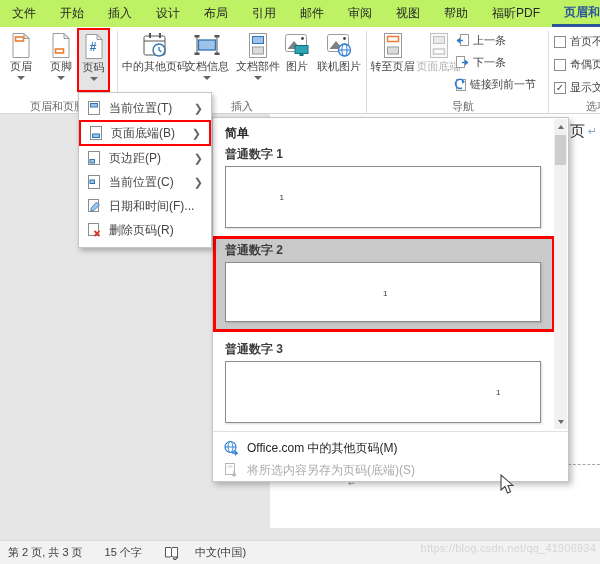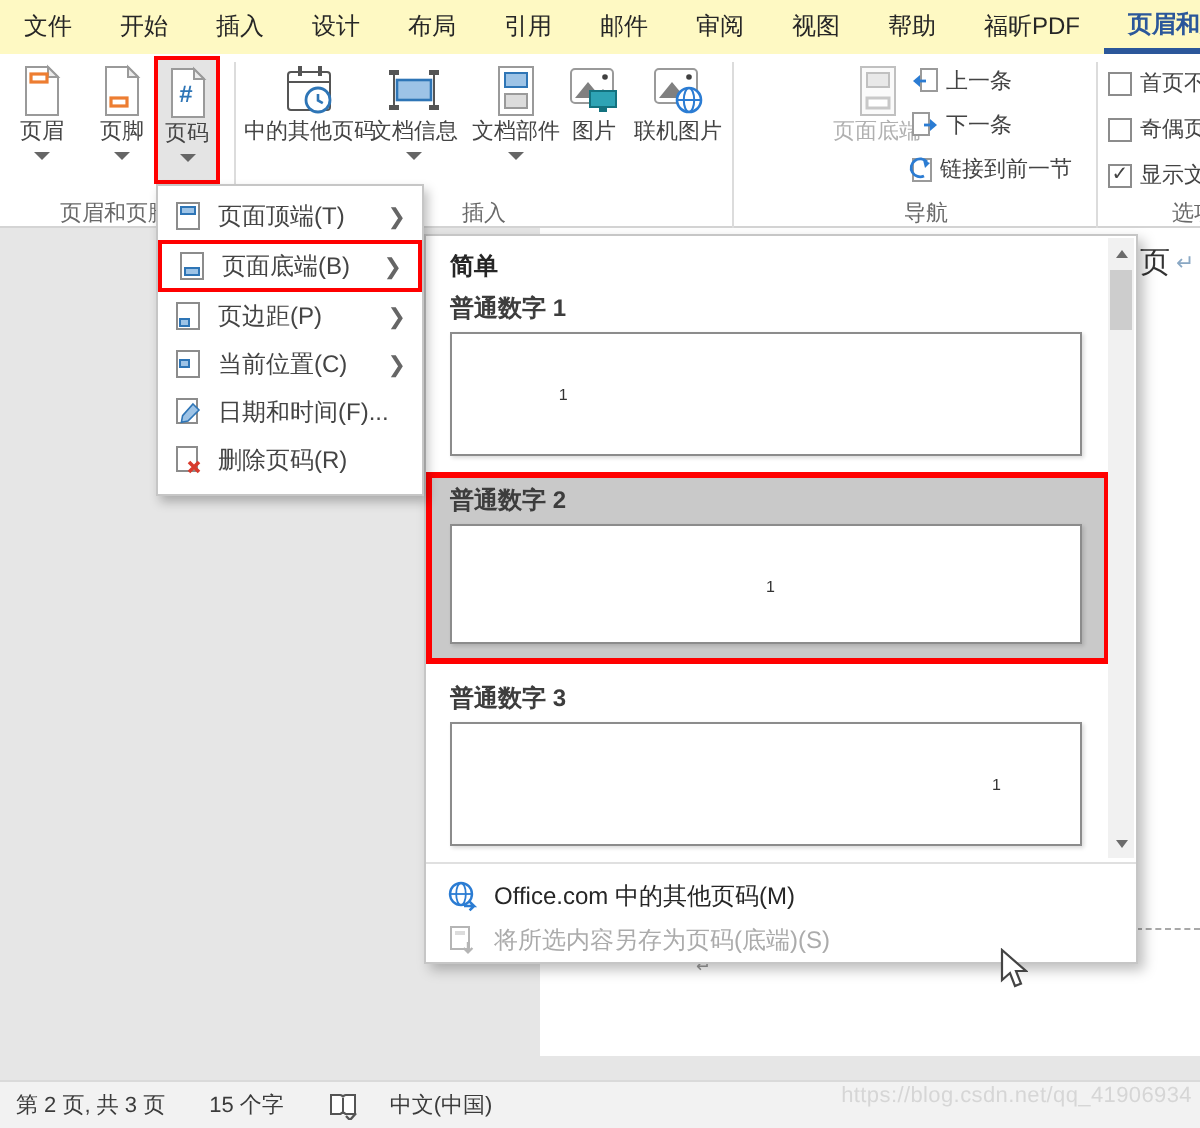--- a/index.html
+++ b/index.html
@@ -1,21 +1,21 @@
 <!DOCTYPE html>
 <html><head>
 <meta charset="utf-8">
 <style>
   * { margin:0; padding:0; box-sizing:border-box; }
   html,body { width:600px; height:564px; overflow:hidden; }
   body { font-family:"Liberation Sans","DejaVu Sans",sans-serif; background:#e6e6e6; }
   #app { position:relative; width:600px; height:564px; background:#e6e6e6; overflow:hidden; }
 
   
-  #tabbar { position:absolute; left:0; top:0; width:600px; height:27px; background:#fef9c3; display:flex; align-items:stretch; }
+  #tabbar { position:absolute; left:0; top:0; width:600px; height:27px; background:#bef264; display:flex; align-items:stretch; }
   .tab { font-size:12px; color:#262626; padding:0 12px; display:flex; align-items:center; cursor:default; white-space:nowrap; }
   .tab.active { color:#2b579a; font-weight:bold; border-bottom:3px solid #2b579a; }
 
   
   #ribbon { position:absolute; left:0; top:27px; width:600px; height:87px; background:#fff; border-bottom:1px solid #d4d4d4; }
   .rbtn { position:absolute; top:3px; height:62px; display:flex; flex-direction:column; align-items:center; justify-content:flex-start; }
   .rbtn .ric { height:30px; display:flex; align-items:center; justify-content:center; }
   .rbtn .rlb { font-size:11px; color:#444; line-height:13px; white-space:nowrap; }
   .rbtn.disabled .rlb { color:#b0b0b0; }
   .chev { width:0; height:0; border-left:4px solid transparent; border-right:4px solid transparent; border-top:4px solid #666; margin-top:3px; }
@@ -192,20 +192,30 @@
             <path d="M3.5 17 l6.5 -8 5 6 2.5 -2.5 4 4.5 z" fill="#808080"></path>
             <circle cx="18.5" cy="18" r="6" fill="#fff" stroke="#2b7cd3" stroke-width="1.3"></circle>
             <ellipse cx="18.5" cy="18" rx="2.6" ry="6" fill="none" stroke="#2b7cd3"></ellipse>
             <line x1="12.5" y1="18" x2="24.5" y2="18" stroke="#2b7cd3"></line>
           </svg>
       </span>
       <span class="rlb">联机图片</span>
     </div>
     <div class="vsep" style="left:366px;"></div>
 
+    <div class="rbtn" style="left:370px;width:45px;">
+      <span class="ric">
+        <svg width="22" height="27" viewBox="0 0 22 27">
+            <rect x="2.5" y="1.5" width="17" height="24" fill="#fff" stroke="#9a9a9a"></rect>
+            <rect x="5.5" y="4.5" width="11" height="5" fill="#fff" stroke="#ed7d31" stroke-width="1.5"></rect>
+            <rect x="5.5" y="15" width="11" height="7" fill="#dcdcdc" stroke="#9a9a9a"></rect>
+          </svg>
+      </span>
+      <span class="rlb">转至页眉</span>
+    </div>
     <div class="rbtn disabled" style="left:416px;width:45px;">
       <span class="ric">
         <svg width="22" height="27" viewBox="0 0 22 27">
             <rect x="2.5" y="1.5" width="17" height="24" fill="#fafafa" stroke="#c0c0c0"></rect>
             <rect x="5.5" y="4.5" width="11" height="7" fill="#e8e8e8" stroke="#c0c0c0"></rect>
             <rect x="5.5" y="17" width="11" height="5" fill="#fff" stroke="#c8c8c8" stroke-width="1.5"></rect>
           </svg>
       </span>
       <span class="rlb">页面底端</span>
     </div>
@@ -260,21 +270,21 @@
     <div id="footer-dash"></div>
     <span id="footer-pmark">↵</span>
   </div>
 
   <div id="pagenum-menu">
     <div class="mitem">
       <svg width="14" height="16" viewBox="0 0 14 16">
           <rect x="1.5" y="1.5" width="11" height="13" fill="#fff" stroke="#8c8c8c"></rect>
           <rect x="3.5" y="3.5" width="7" height="3.5" fill="#9dc3e6" stroke="#2e75b6"></rect>
         </svg>
-      <span>页面顶端(T)</span>
+      <span>当前位置(T)</span>
       <span class="marrow">❯</span>
     </div>
     <div id="menu-redbox">
       <div class="mitem">
         <svg width="14" height="16" viewBox="0 0 14 16">
             <rect x="1.5" y="1.5" width="11" height="13" fill="#fff" stroke="#8c8c8c"></rect>
             <rect x="3.5" y="9" width="7" height="3.5" fill="#9dc3e6" stroke="#2e75b6"></rect>
           </svg>
         <span>页面底端(B)</span>
         <span class="marrow">❯</span>

